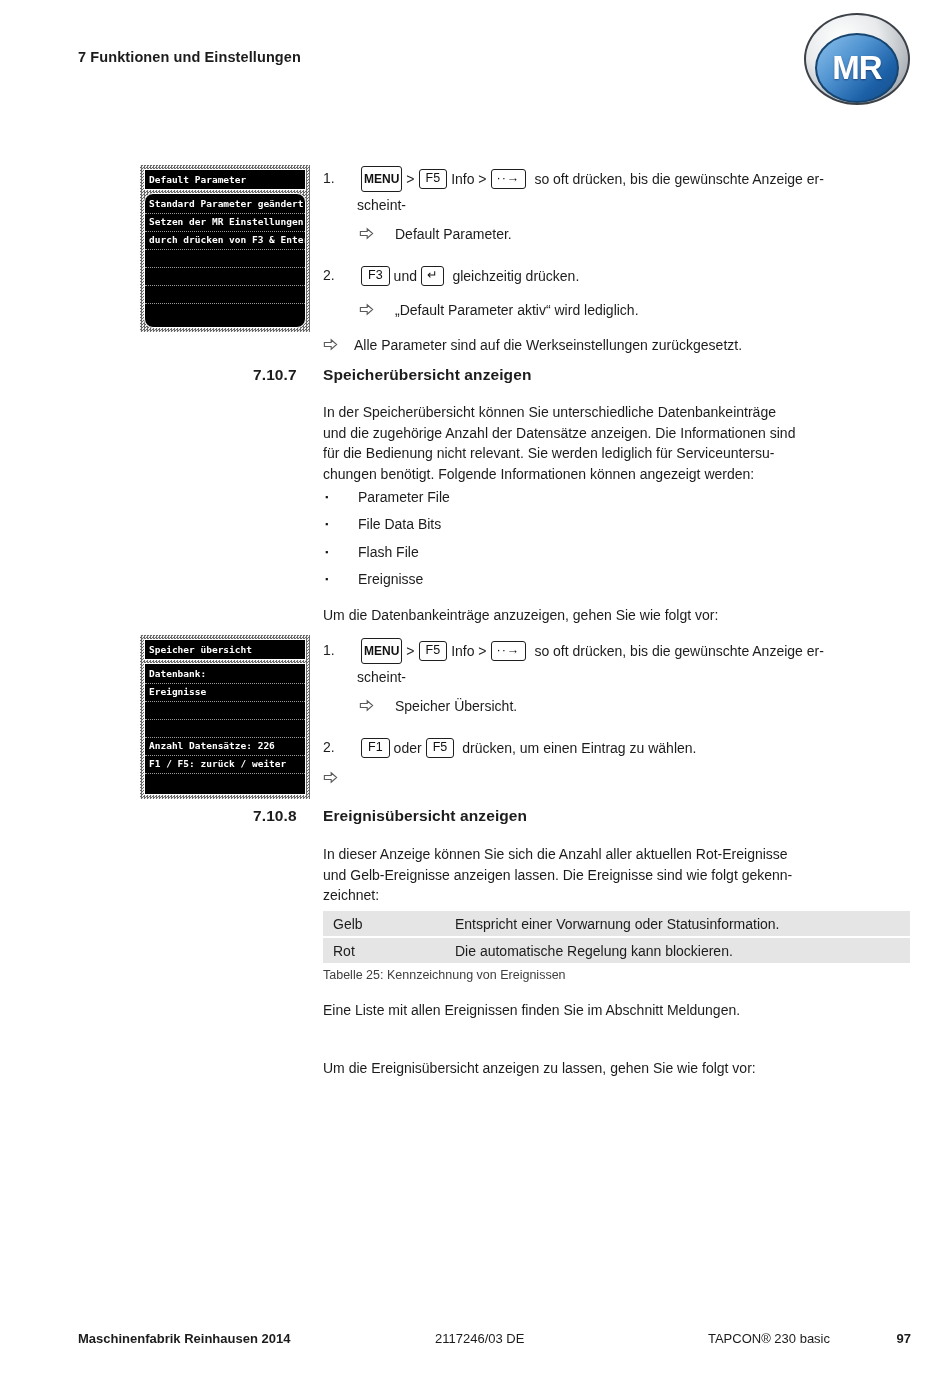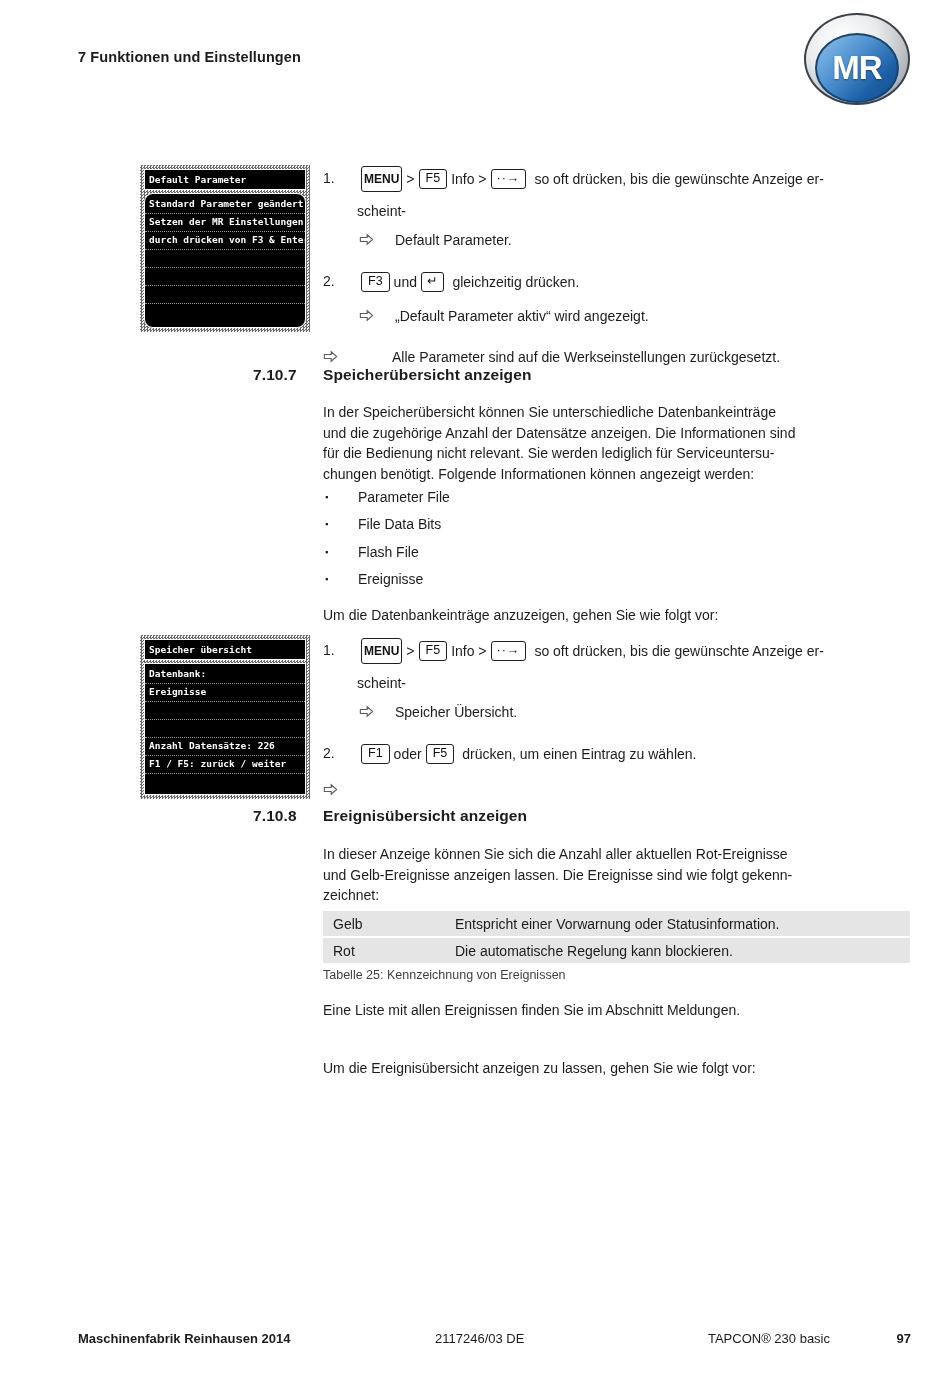--- a/index.html
+++ b/index.html
@@ -41,24 +41,24 @@
   .instr2 { top:636px; }
   .step { display:flex; }
   .step-num { width:34px; flex:none; padding-top:6px; }
   .step-content { flex:1; }
   .kline { display:flex; align-items:center; min-height:30px; white-space:nowrap; }
   .kline .txt { margin-left:4px; }
   .key { display:inline-block; border:1.6px solid #1f1f1f; border-radius:3px; background:#fff;
     padding:2px 6px 3px; font-size:12.5px; line-height:1; color:#111; margin:0 4px; }
   .key-menu { font-size:12px; font-weight:bold; padding:6px 2px; letter-spacing:0; }
   .key-wide { padding:2px 5px 3px; letter-spacing:1px; }
-  .cont-line { margin-top:7px; line-height:20px; }
+  .cont-line { margin-top:1px; line-height:20px; }
   .sub-result { display:flex; margin:9px 0 10px 2px; line-height:20px; }
   .sub-result .arr { flex:none; margin-right:21px; margin-top:2px; }
-  .final-result { display:flex; margin-top:11px; line-height:20px;gap:38px; }
+  .final-result { display:flex; margin-top:5px; line-height:20px; }
   .final-result .arr { flex:none; margin-right:16px; margin-top:2px; }
   .step2 { margin-top:7px; }
 
   
   .sec-heading { position:absolute; display:flex; font-weight:bold; font-size:15.5px; letter-spacing:.1px; }
   .sec-heading .sec-num { width:70px; flex:none; }
   .h707 { left:253px; top:366px; }
   .h708 { left:253px; top:807px; }
   .para { position:absolute; left:323px; width:596px; font-size:14px; line-height:20.6px; white-space:pre-line; }
   .para1 { top:402px; }
@@ -143,21 +143,21 @@
           <span>und</span>
           <span class="key key-wide">↵</span>
           <span class="txt">gleichzeitig drücken.</span>
         </div>
         <div class="sub-result">
           <span class="arr">
             <svg class="arrow-svg" width="15" height="15" viewBox="0 0 22 20">
                 <path d="M2 7 h10 v-4 l8 7 l-8 7 v-4 h-10 z" fill="none" stroke="#5a5a5a" stroke-width="1.6"></path>
               </svg>
           </span>
-          <span>„Default Parameter aktiv“ wird angezeigt.</span>
+          <span>„Default Parameter aktiv“ wird lediglich.</span>
         </div>
       </div>
     </div>
     <div class="final-result">
       <span class="arr">
         <svg class="arrow-svg" width="15" height="15" viewBox="0 0 22 20">
             <path d="M2 7 h10 v-4 l8 7 l-8 7 v-4 h-10 z" fill="none" stroke="#5a5a5a" stroke-width="1.6"></path>
           </svg>
       </span>
       <span>Alle Parameter sind auf die Werkseinstellungen zurückgesetzt.</span>

